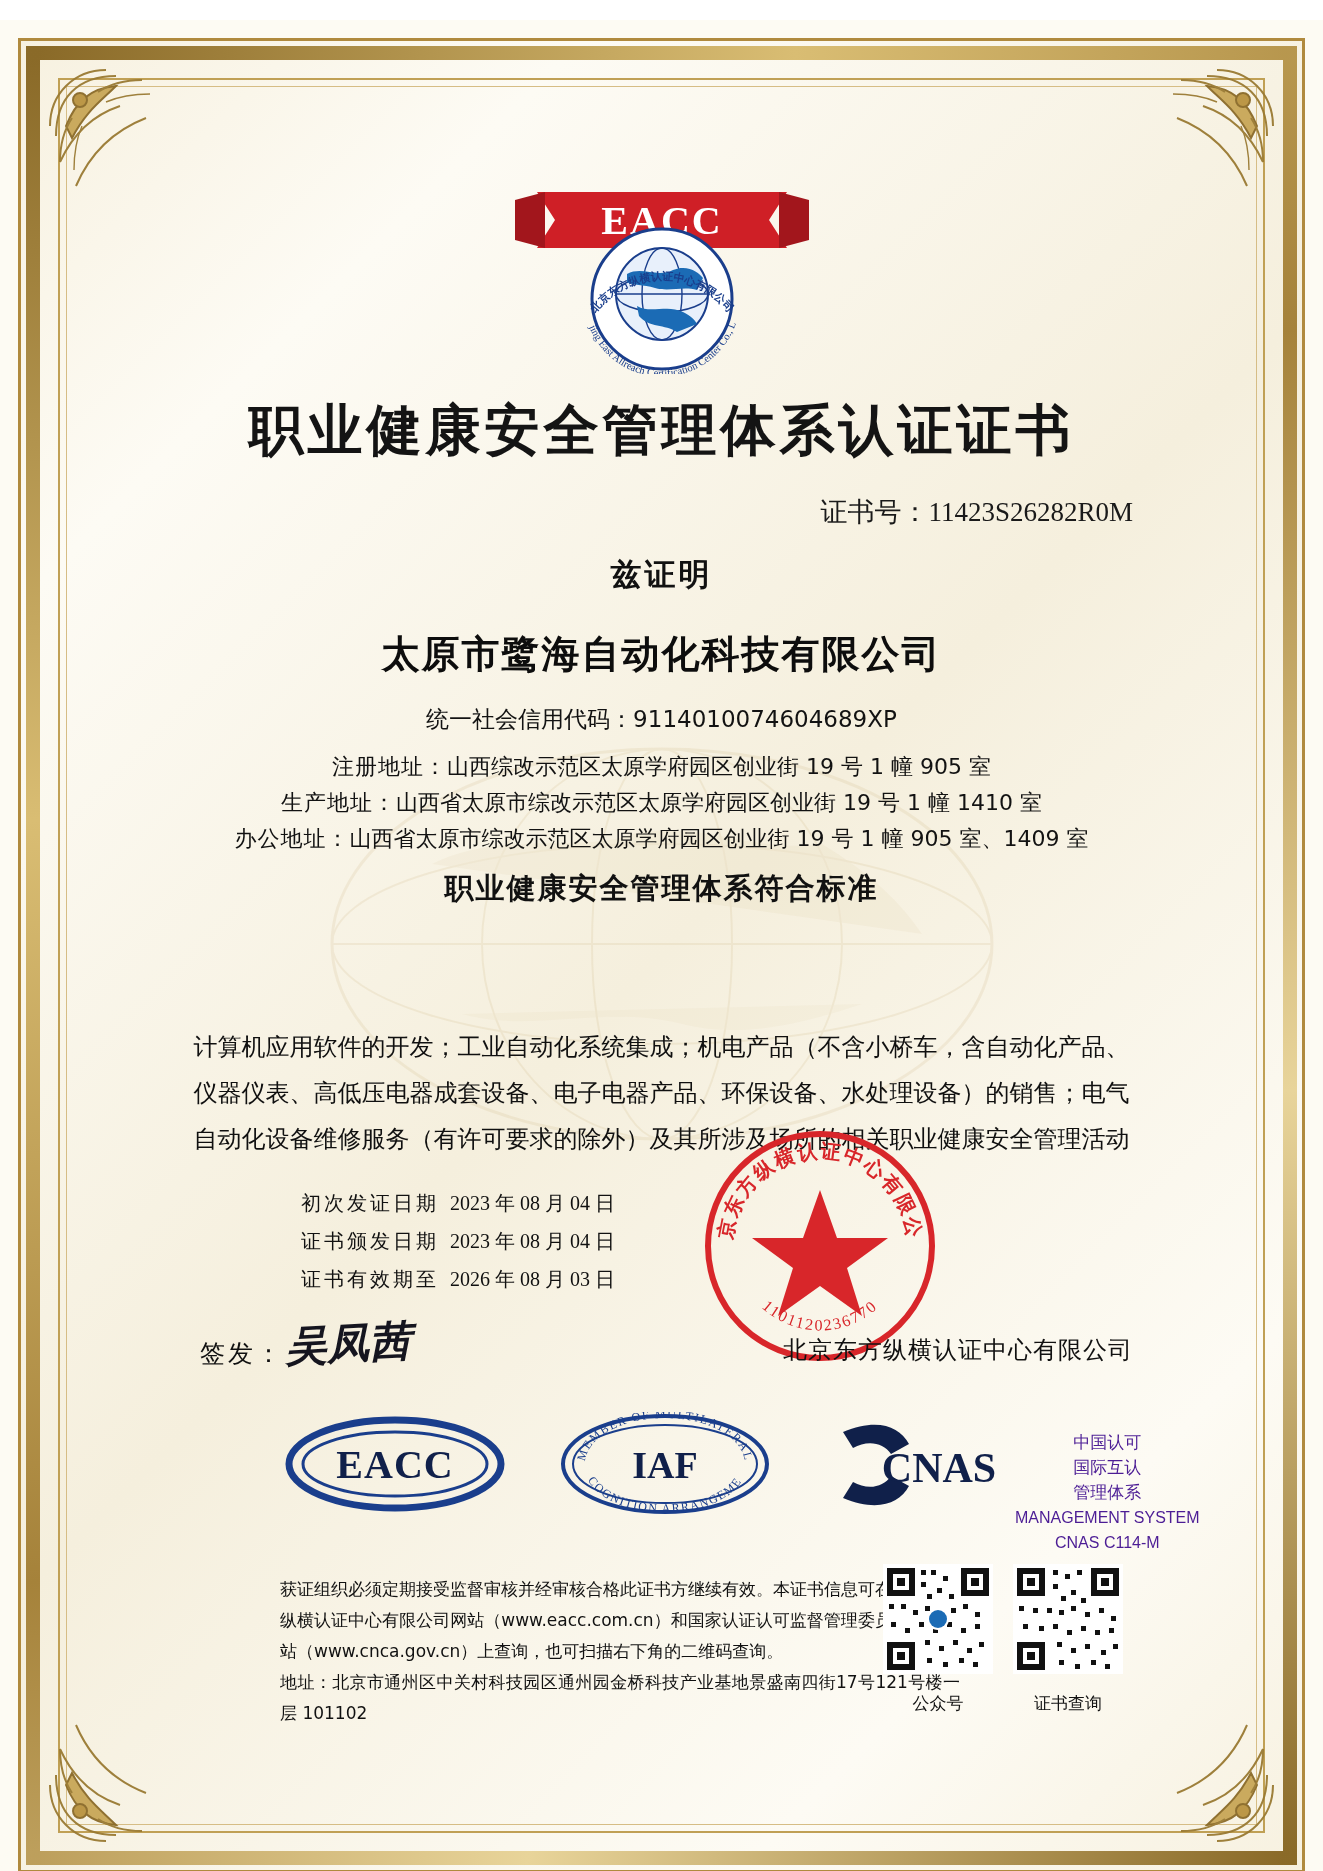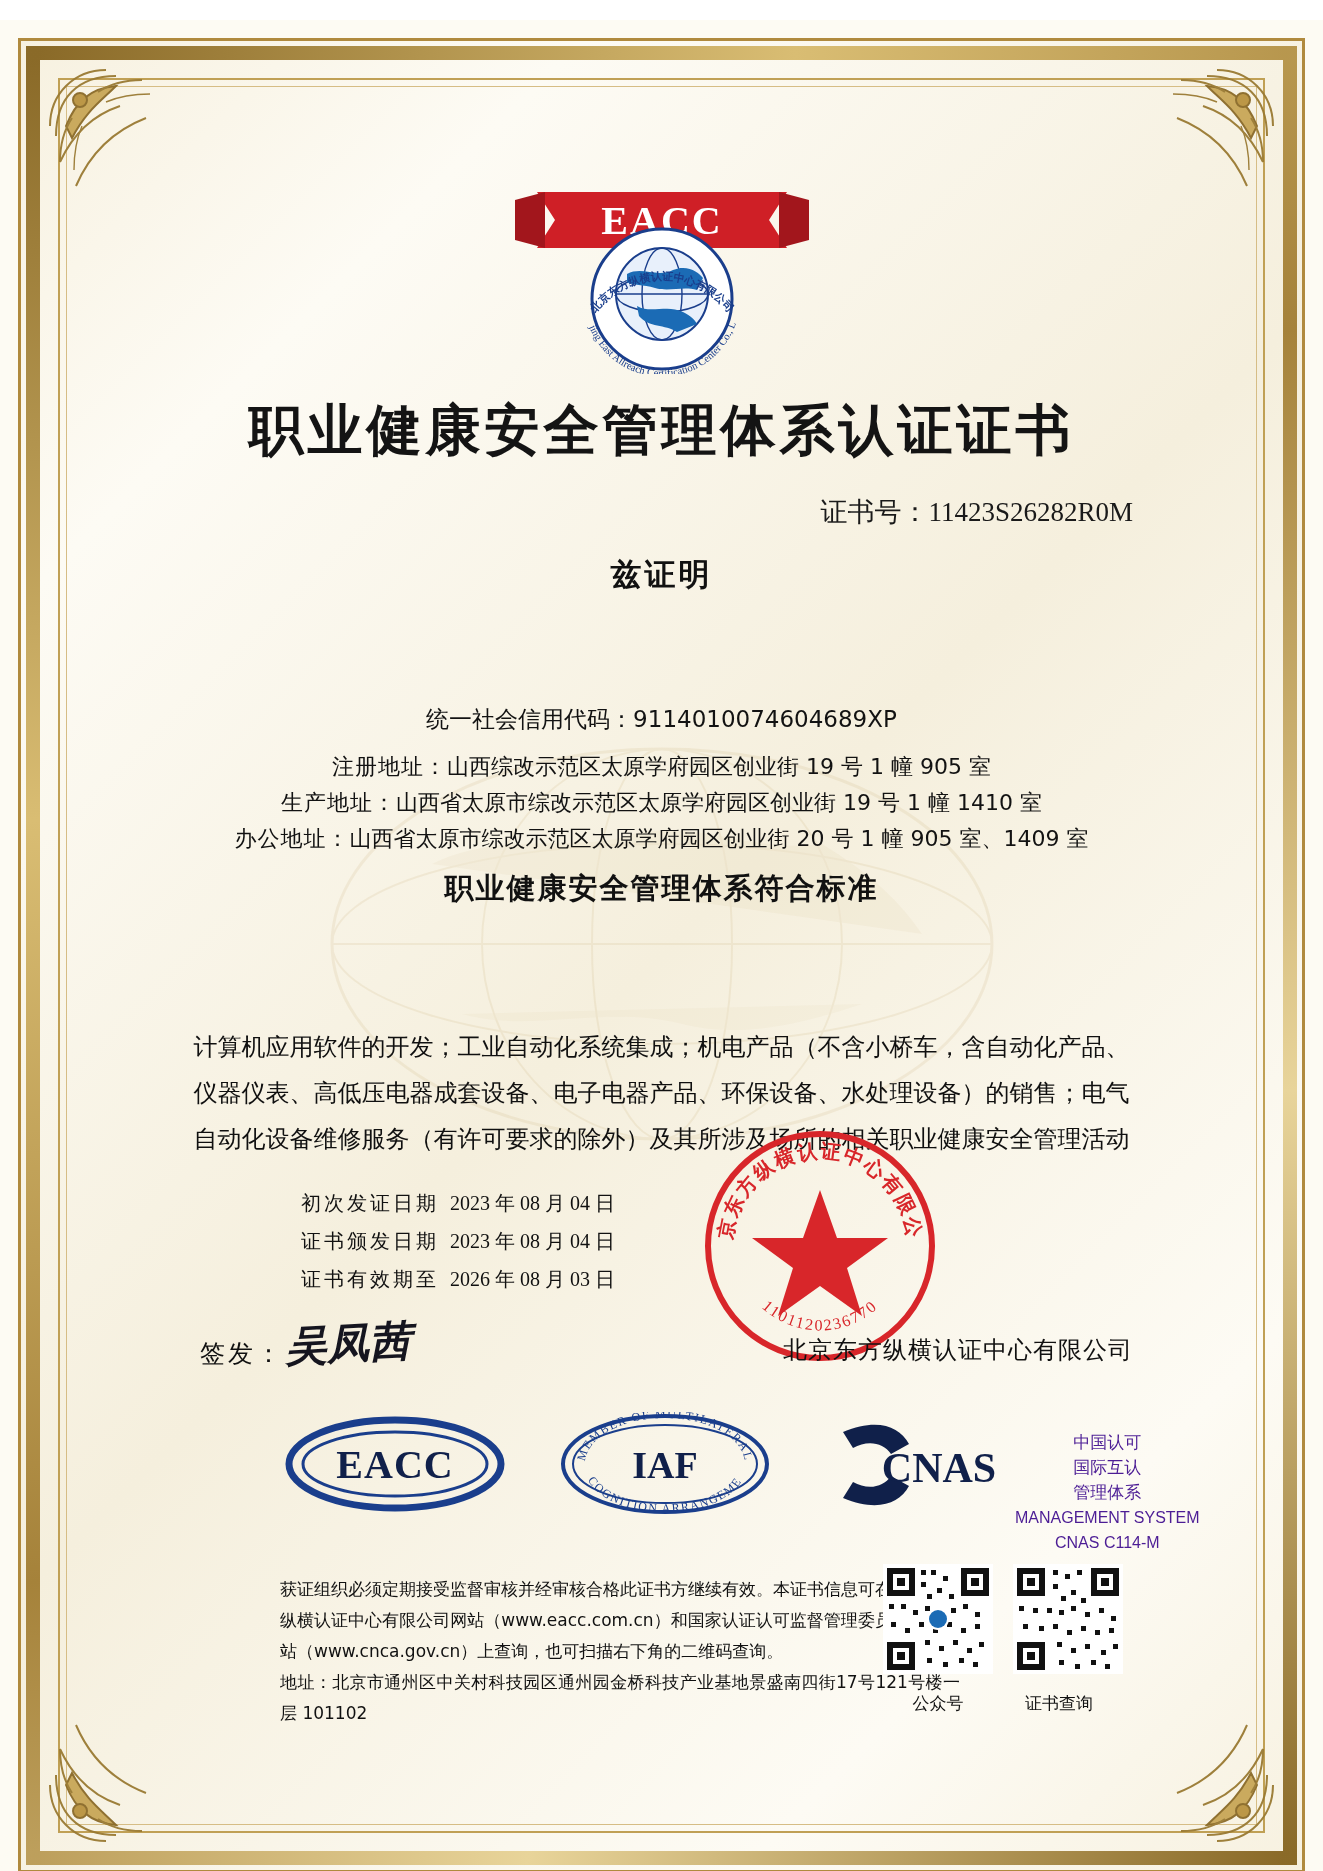--- a/index.html
+++ b/index.html
@@ -304,21 +304,21 @@
     width: 110px; height: 110px;
     background: #fff;
     position: relative;
   }
   .qr-cap {
     position: absolute;
     right: 110px;
     top: 1598px;
     width: 250px;
     display: flex;
-    gap: 11px;
+    gap: 20px;
     font-family: "DejaVu Sans", sans-serif;
     font-size: 17px;
     color: #111;
   }
   .qr-cap span { width: 110px; text-align: center; }
 </style>
 </head>
 <body>
 
 <div class="page">
@@ -432,34 +432,35 @@
     </div>
 
     <div class="cert-title">职业健康安全管理体系认证证书</div>
 
     <div class="cert-no">
       <span>证书号：</span><span>11423S26282R0M</span>
     </div>
 
     <div class="hereby">兹证明</div>
 
+    <div class="company">太原市鹭海自动化科技有限公司</div>
 
     <div class="credit-code">
       <span>统一社会信用代码：</span><span>9114010074604689XP</span>
     </div>
 
     <div class="addr-block">
       <div class="addr-row">
         <span class="lbl">注册地址：</span><span>山西综改示范区太原学府园区创业街 19 号 1 幢 905 室</span>
       </div>
       <div class="addr-row">
         <span class="lbl">生产地址：</span><span>山西省太原市综改示范区太原学府园区创业街 19 号 1 幢 1410 室</span>
       </div>
       <div class="addr-row">
-        <span class="lbl">办公地址：</span><span>山西省太原市综改示范区太原学府园区创业街 20 号 1 幢 905 室、1409 室</span>
+        <span class="lbl">办公地址：</span><span>山西省太原市综改示范区太原学府园区创业街 19 号 1 幢 905 室、1409 室</span>
       </div>
     </div>
 
     <div class="std-line">职业健康安全管理体系符合标准</div>
     <div class="scope-text">计算机应用软件的开发；工业自动化系统集成；机电产品（不含小桥车，含自动化产品、仪器仪表、高低压电器成套设备、电子电器产品、环保设备、水处理设备）的销售；电气自动化设备维修服务（有许可要求的除外）及其所涉及场所的相关职业健康安全管理活动</div>
 
     <div class="dates">
       <div>
         <span class="d-lbl">初次发证日期</span><span class="d-val">2023 年 08 月 04 日</span>
       </div>

